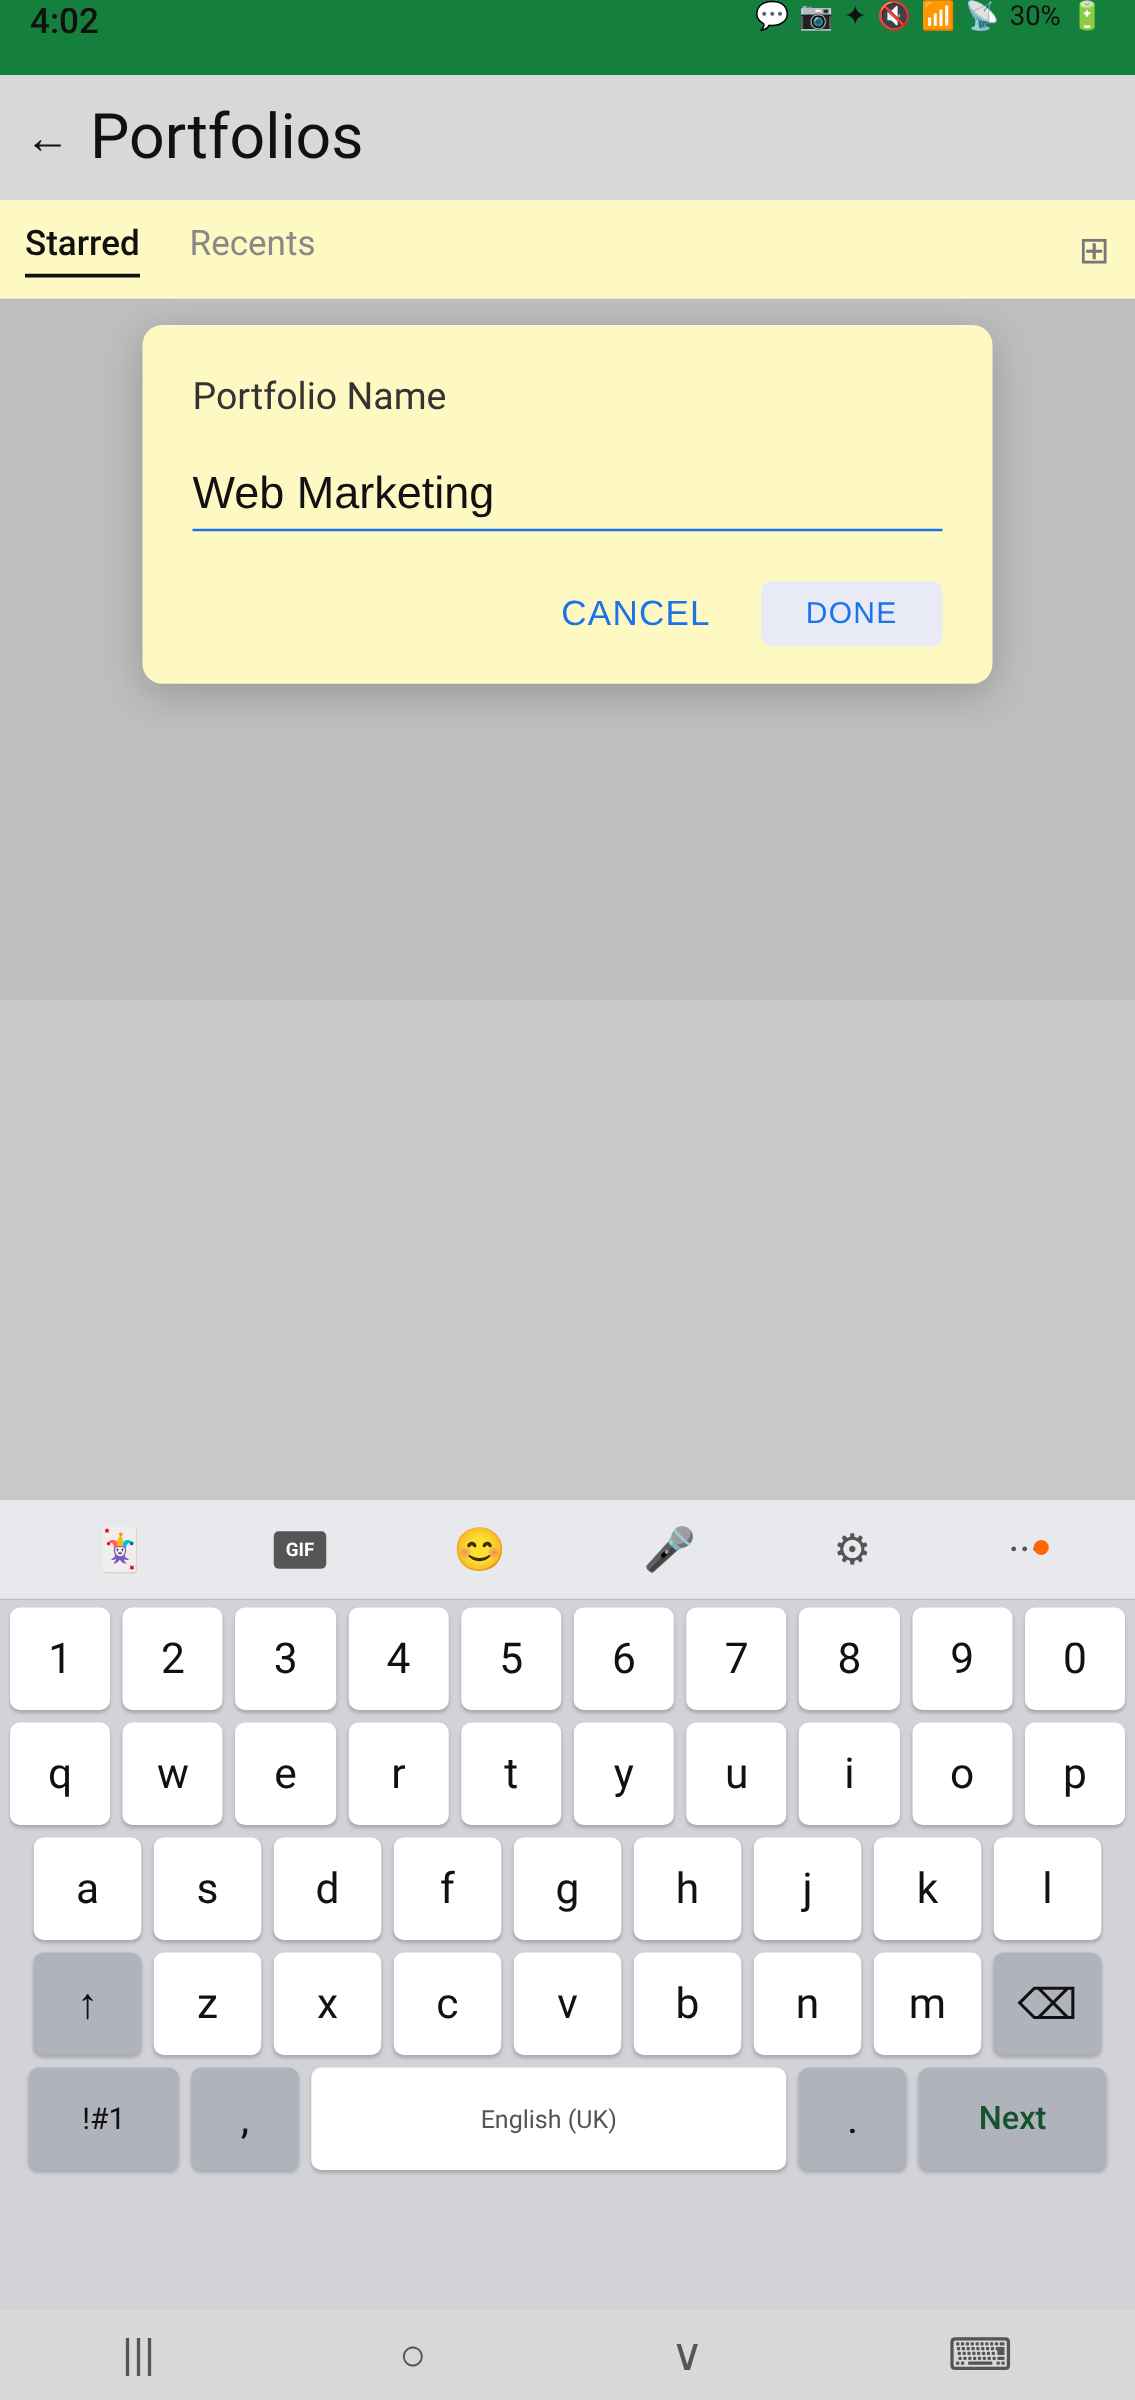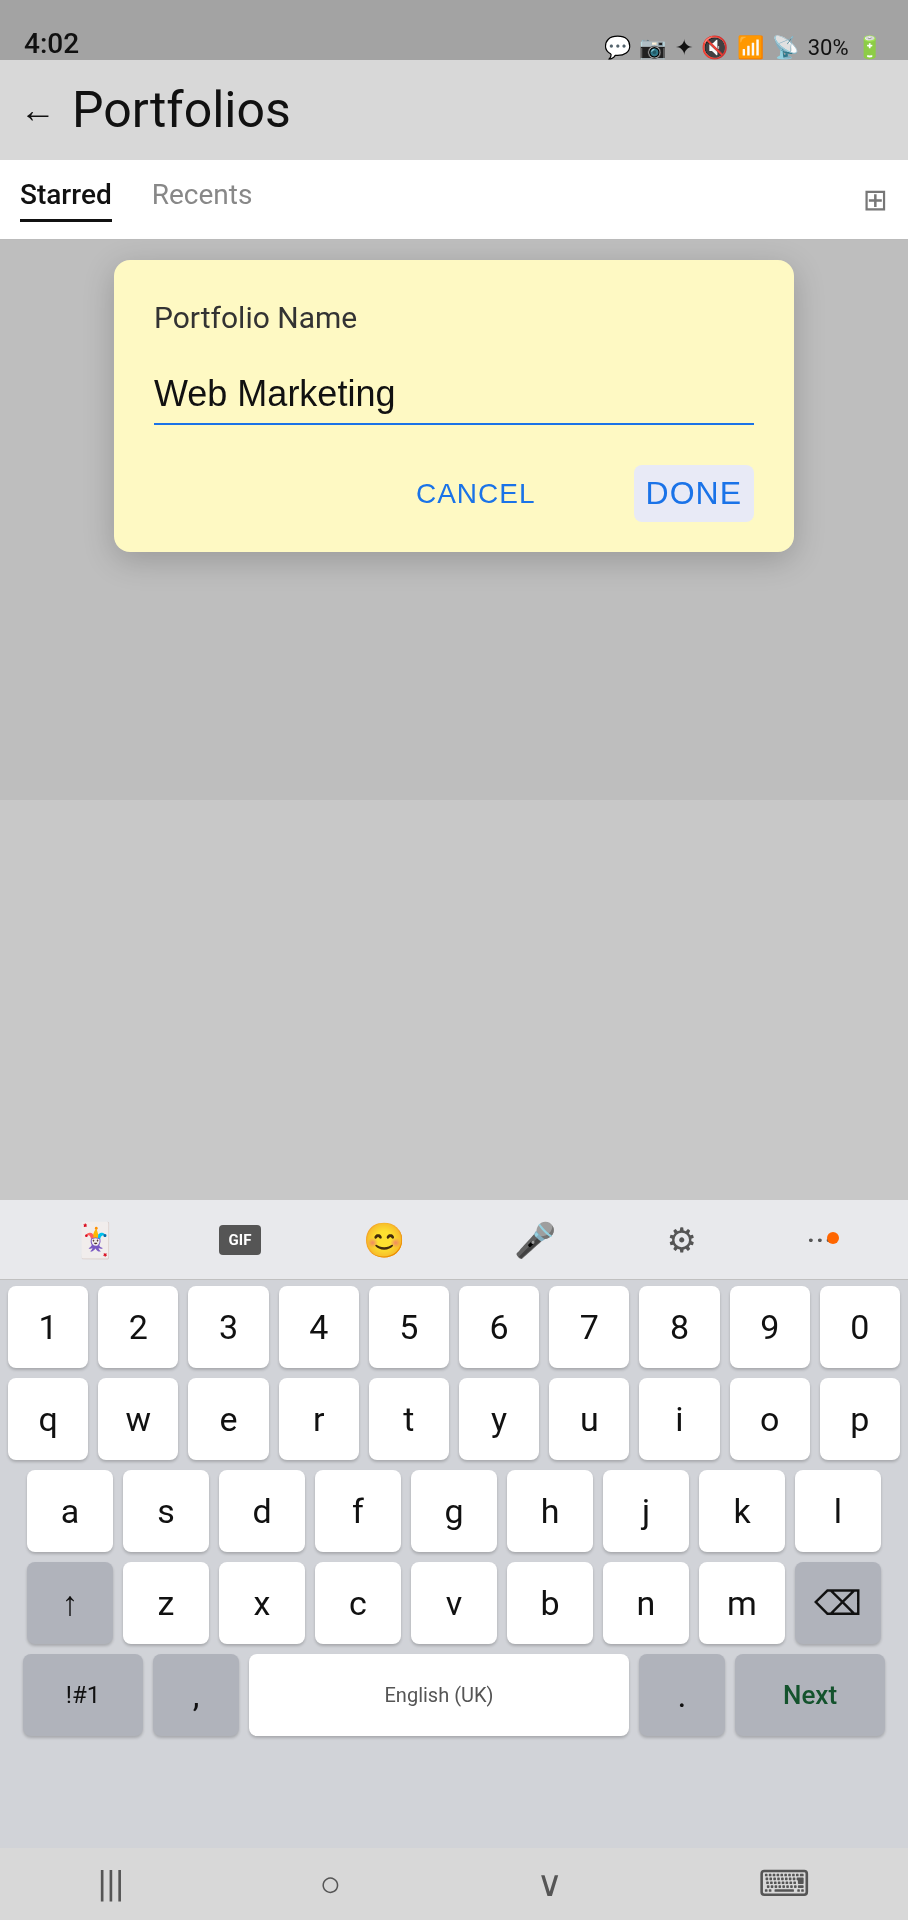--- a/index.html
+++ b/index.html
@@ -9,24 +9,24 @@
       width: 908px;
       height: 1920px;
       font-family: 'Roboto', Arial, sans-serif;
       background: #c8c8c8;
       overflow: hidden;
       position: relative;
     }
 
     
     .status-bar {
-      background: #a3a3a3;
+      background: #15803d;
       height: 60px;
       display: flex;
-      align-items: flex-end;
+      align-items: flex-start;
       justify-content: space-between;
       padding: 0 24px;
     }
     .status-time {
       font-size: 28px;
       font-weight: 500;
       color: #111;
     }
     .status-icons {
       display: flex;
@@ -53,21 +53,21 @@
       cursor: pointer;
     }
     .app-title {
       font-size: 50px;
       font-weight: 400;
       color: #111;
     }
 
     
     .tab-bar {
-      background: #ffffff;
+      background: #fef9c3;
       height: 80px;
       display: flex;
       align-items: center;
       padding: 0 20px;
       justify-content: space-between;
       border-bottom: 1px solid #bbb;
     }
     .tabs {
       display: flex;
       gap: 40px;
@@ -165,43 +165,42 @@
       outline: none;
       font-size: 36px;
       color: #111;
       padding: 8px 0;
       background: transparent;
     }
 
     .dialog-actions {
       display: flex;
       justify-content: flex-end;
-      gap: 36px;
+      gap: 24px;
     }
 
     .btn-cancel {
       font-size: 28px;
       color: #1a73e8;
       background: none;
       border: none;
       cursor: pointer;
       padding: 10px 16px;
       letter-spacing: 1px;
     }
 
     .btn-done {
-      font-size: 32px;
+      font-size: 24px;
       color: #1a73e8;
       background: #e8eaf6;
       border: none;
       cursor: pointer;
-      padding: 10px 12px;
+      padding: 10px 36px;
       border-radius: 8px;
       letter-spacing: 1px;
-      margin-left: 46px;
     }
 
     
     .keyboard-area {
       background: #d1d3d8;
       position: absolute;
       bottom: 0;
       left: 0;
       right: 0;
       height: 720px;

